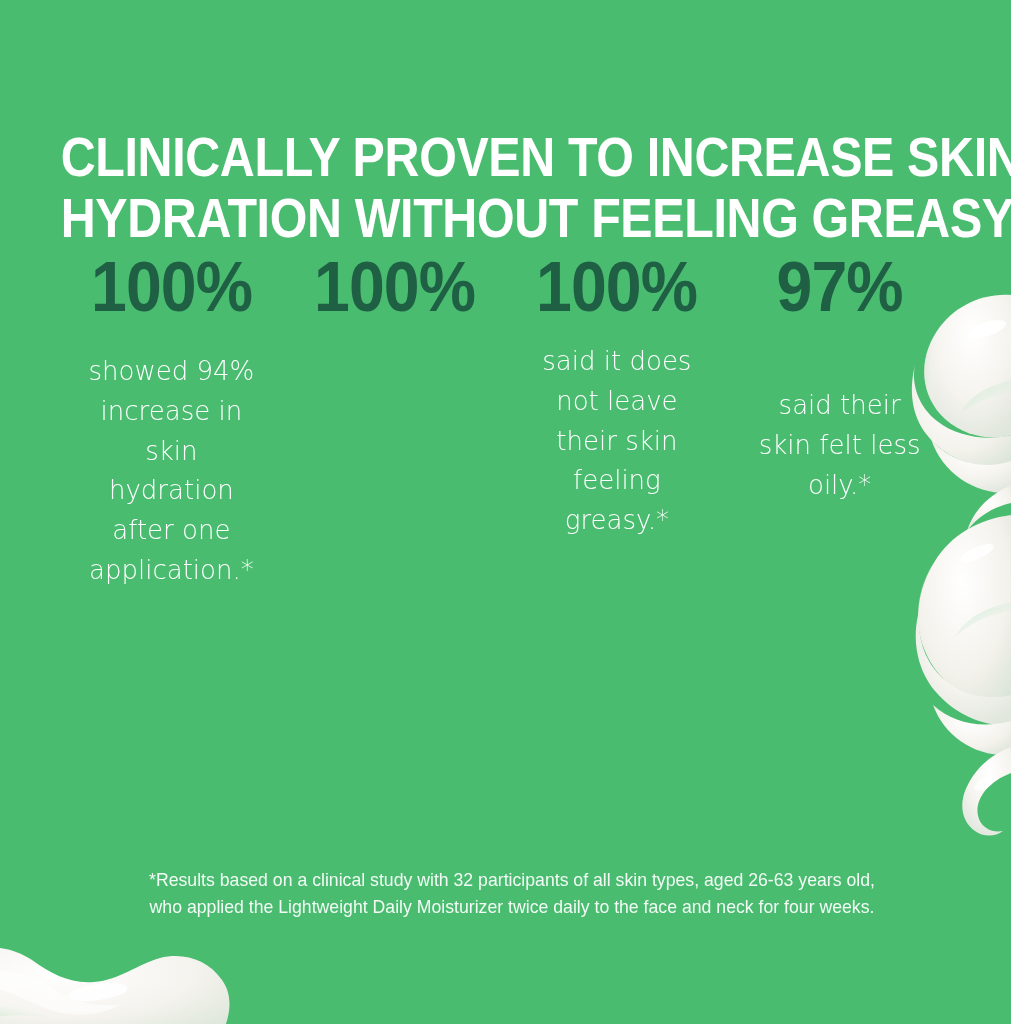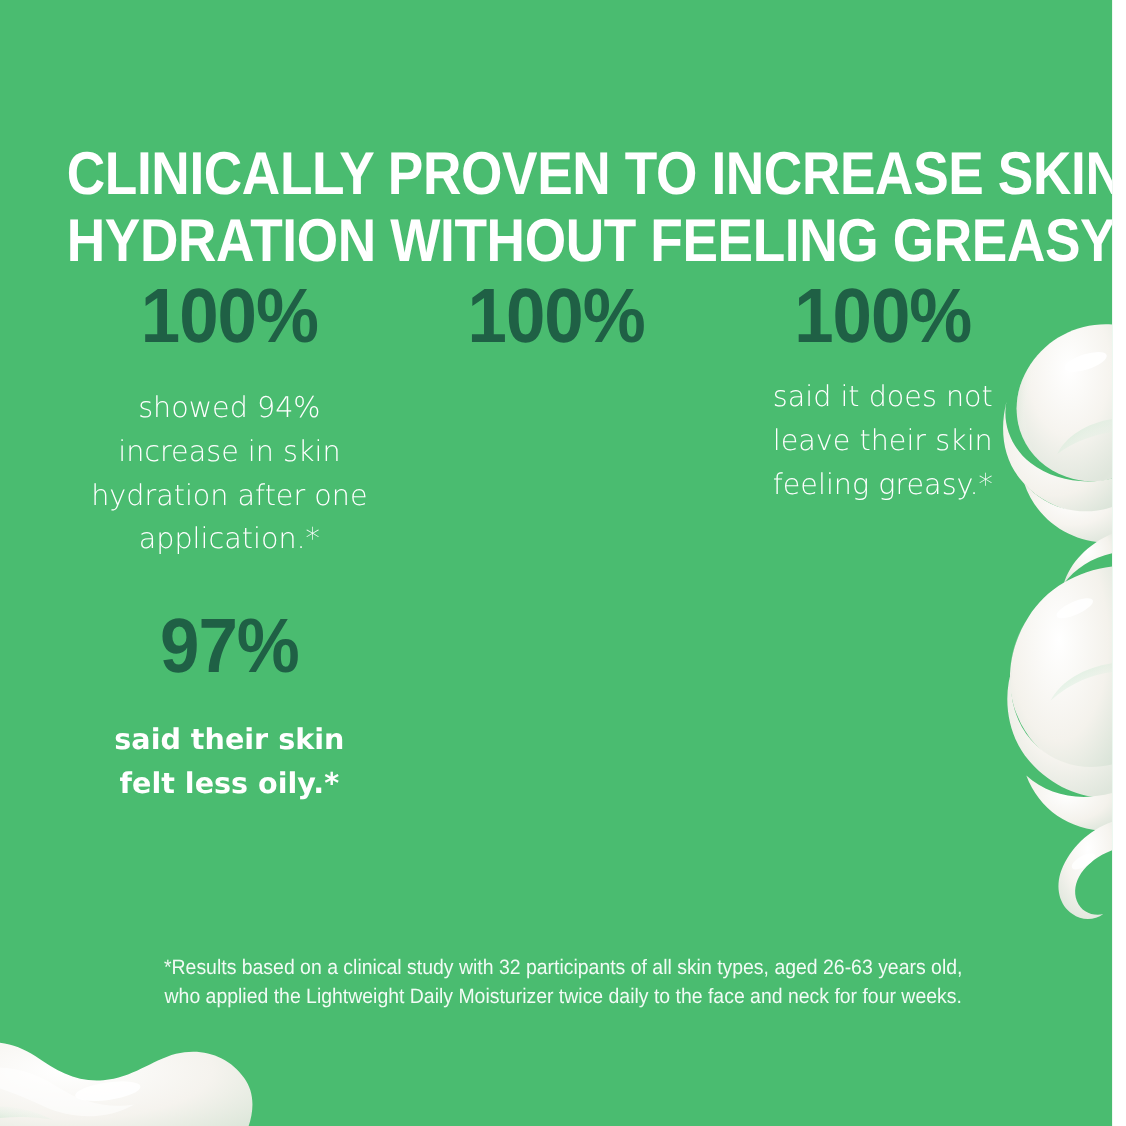--- a/index.html
+++ b/index.html
@@ -66,21 +66,21 @@
     white-space: nowrap;
   }
 
   
   .stats {
     position: absolute;
     left: 60px;
     right: 60px;
     top: 252px;
     display: grid;
-    grid-template-columns: 1fr 1fr 1fr;
+    grid-template-columns: 1fr 1fr 1fr 1fr;
     grid-template-rows: 300px 300px;
   }
   .stat {
     display: flex;
     flex-direction: column;
     align-items: center;
     text-align: center;
     padding: 0 22px;
   }
   .stat-value {
@@ -101,21 +101,21 @@
     font-size: 26px;
     line-height: 1.53;
     max-width: 340px;
     -webkit-font-smoothing: antialiased;
   }
 
   
   .stat--tl .stat-desc { margin-top: 30px; }
   .stat--tr .stat-desc { margin-top: 48px; }
   .stat--bl .stat-desc { margin-top: 20px; }
-  .stat--br .stat-desc { margin-top: 32px; font-weight: bold; }
+  .stat--br .stat-desc { margin-top: 64px; }
 
   
   .footnote {
     position: absolute;
     left: 112px;
     width: 800px;
     top: 848px;
     text-align: center;
     color: #f2fbf5;
     font-family: "Liberation Sans Narrow", "Liberation Sans", sans-serif;

